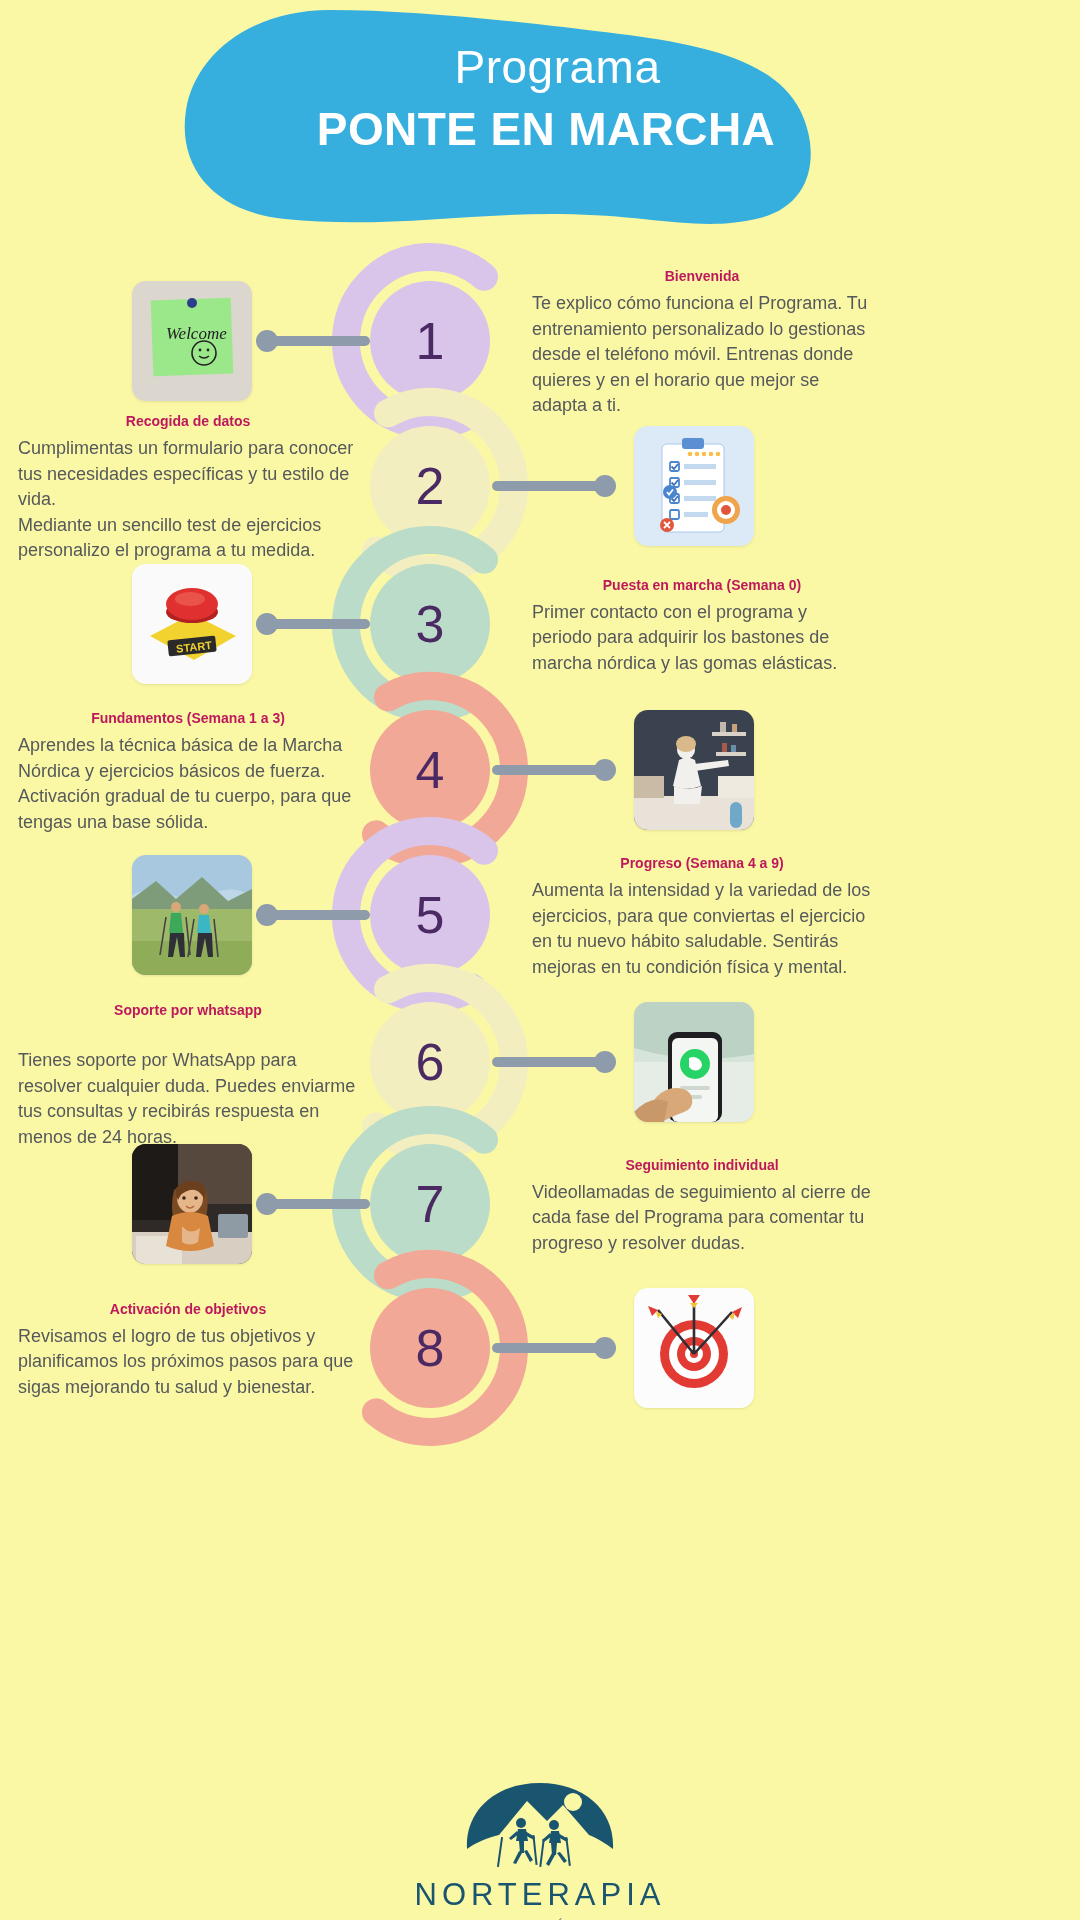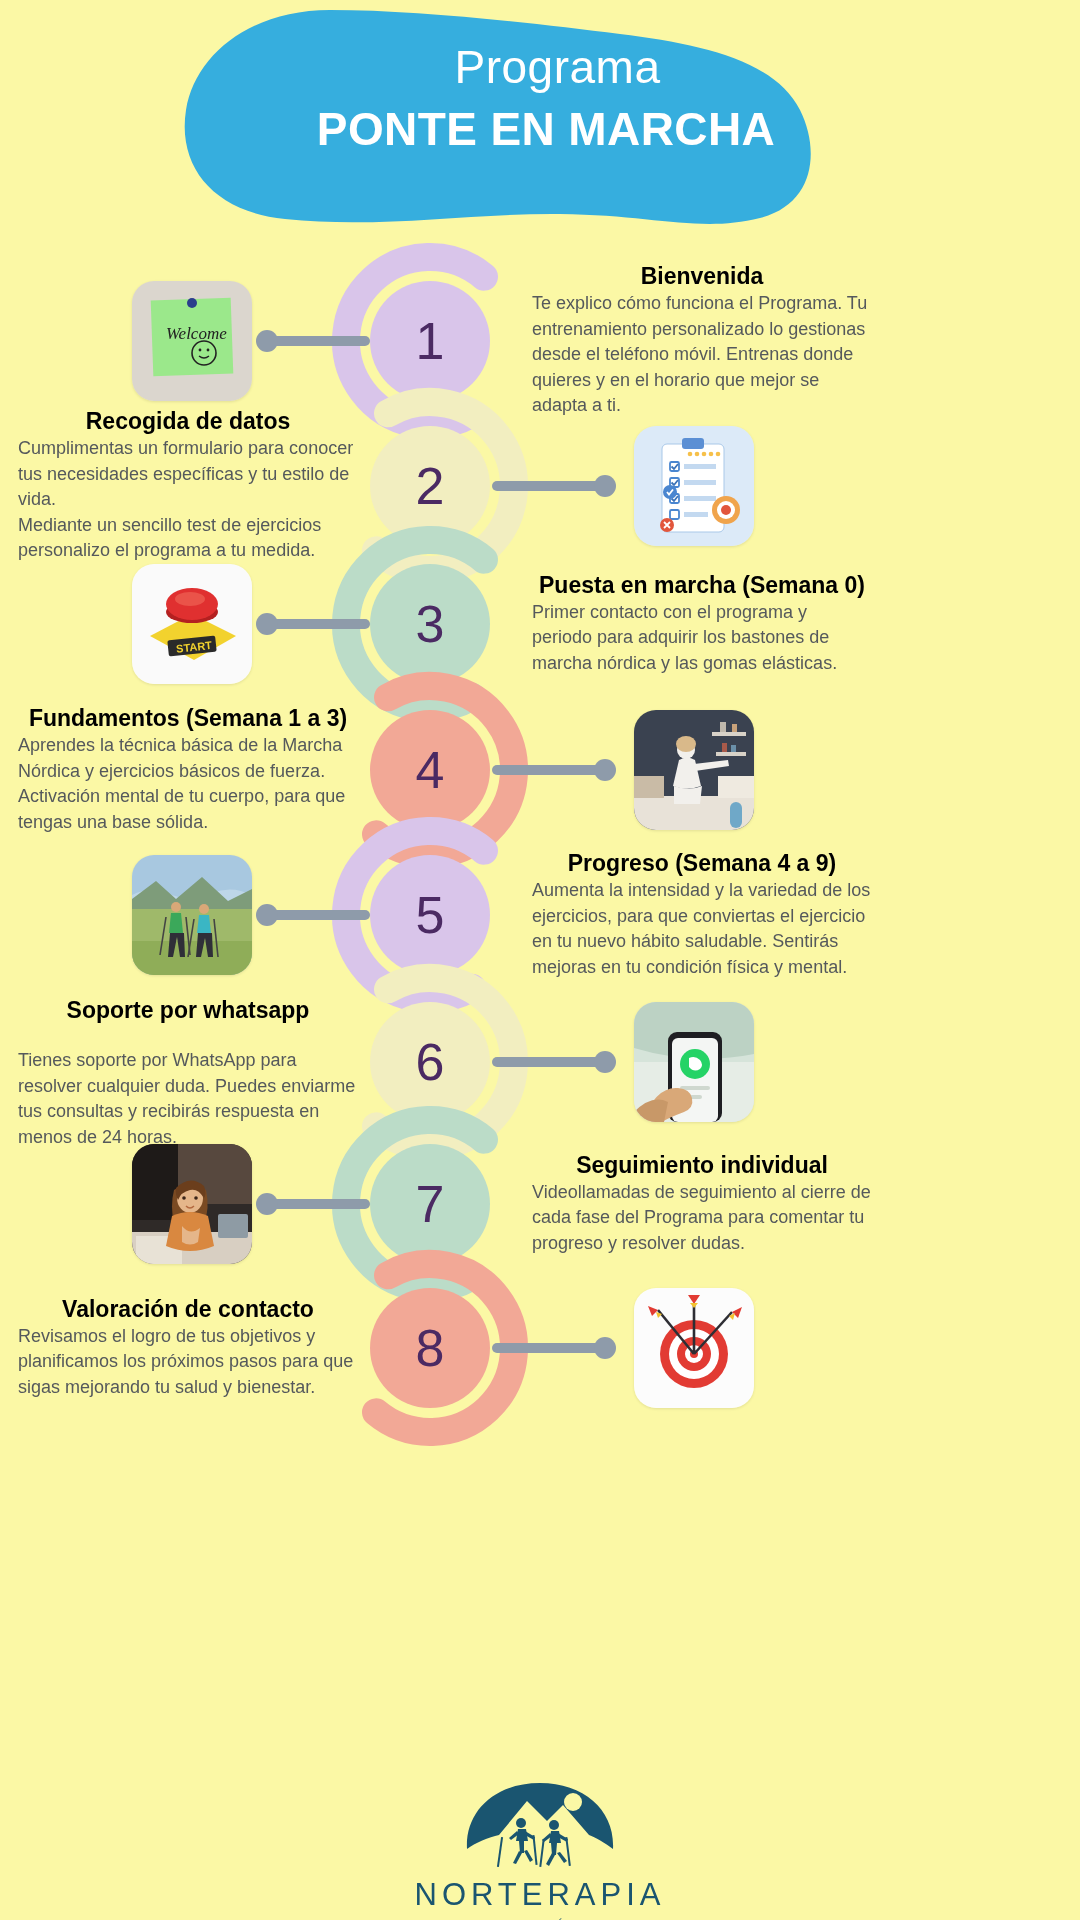--- a/index.html
+++ b/index.html
@@ -36,34 +36,34 @@
     line-height: 120px;
   }
 
   
   .conn { position: absolute; height: 10px; background: #8E9BAA; border-radius: 6px; z-index: 3; }
   .conn-dot { position: absolute; width: 22px; height: 22px; border-radius: 50%; background: #8E9BAA; z-index: 3; }
 
   
   .txt { position: absolute; z-index: 5; }
   .txt .h {
-    font-size: 23px; font-weight: 700; color: #000000; line-height: 26px;
+    font-size: 14px; font-weight: 700; color: #be185d; line-height: 26px;
     margin-bottom: 2px;
   }
   .txt .b {
     font-size: 18px; font-weight: 400; color: #55595C; line-height: 25.5px;
   }
   .txt.right { text-align: left; }
   .txt.left { text-align: left; }
   .txt.right .h { text-align: center; }
   .txt.left .h { text-align: center; }
 
   
   .photo {
-    position: absolute; border-radius: 22px; overflow: hidden; z-index: 5;
+    position: absolute; border-radius: 14px; overflow: hidden; z-index: 5;
     box-shadow: 0 1px 3px rgba(0,0,0,.10);
   }
   .photo svg { display: block; }
 
   
   .logo { position: absolute; left: 0; width: 1080px; text-align: center; z-index: 5; }
   .logo-name {
     font-size: 31px; font-weight: 400; color: #1A5570; letter-spacing: 5px;
     margin-top: 2px; font-family: "Liberation Sans", sans-serif;
   }
@@ -217,21 +217,21 @@
           <path d="M40,76 q16,5 28,0 l-2,18 l-26,0 Z"></path>
         </g>
         <ellipse cx="52" cy="34" rx="10" ry="8" fill="#D9B98A"></ellipse>
         <rect x="96" y="92" width="12" height="26" rx="6" fill="#6FA8C8"></rect>
       </svg>
       </div>
       <div class="conn" style="top: 765px; left: 492px; width: 112px;"></div>
       <div class="conn-dot" style="top: 759px; left: 594px;"></div>
       <div class="txt left" style="width: 340px; left: 18px; top: 705px;">
         <div class="h">Fundamentos (Semana 1 a 3)</div>
-        <div class="b" style="white-space: pre-line;">Aprendes la técnica básica de la Marcha Nórdica y ejercicios básicos de fuerza. Activación mental de tu cuerpo, para que tengas una base sólida.</div>
+        <div class="b" style="white-space: pre-line;">Aprendes la técnica básica de la Marcha Nórdica y ejercicios básicos de fuerza. Activación gradual de tu cuerpo, para que tengas una base sólida.</div>
       </div>
       <div class="step-num" style="left: 370px; top: 855px;">5</div>
       <div class="photo" style="top: 855px; left: 132px;">
       <svg width="120" height="120" viewBox="0 0 120 120">
         <rect width="120" height="120" fill="#A8C8E0"></rect>
         <path d="M0,40 q20,-10 40,0 q20,8 40,-2 q20,-8 40,2 L120,50 L0,50 Z" fill="#BDD6E8"></path>
         <path d="M0,44 L24,26 L44,44 L70,22 L96,46 L120,34 L120,56 L0,56 Z" fill="#7E9C7A"></path>
         <rect x="0" y="54" width="120" height="66" fill="#9FB96A"></rect>
         <rect x="0" y="86" width="120" height="34" fill="#8FAD58"></rect>
         <g>
@@ -329,21 +329,21 @@
         <g fill="#F2C230">
           <path d="M28,26 l-6,-2 l2,6 Z"></path>
             <path d="M60,20 l-4,-5 l8,0 Z"></path>
             <path d="M95,28 l6,-3 l-2,7 Z"></path>
         </g>
       </svg>
       </div>
       <div class="conn" style="top: 1343px; left: 492px; width: 112px;"></div>
       <div class="conn-dot" style="top: 1337px; left: 594px;"></div>
       <div class="txt left" style="width: 340px; left: 18px; top: 1295.5px;">
-        <div class="h">Valoración de contacto</div>
+        <div class="h">Activación de objetivos</div>
         <div class="b" style="white-space: pre-line;">Revisamos el logro de tus objetivos y planificamos los próximos pasos para que sigas mejorando tu salud y bienestar.</div>
       </div>
     </div>
 
   <div class="logo" style="top:1775px;">
     <svg width="170" height="96" viewBox="0 0 170 96">
       <path d="M12,74 C10,36 40,8 85,8 C130,8 160,36 158,74 C150,68 140,62 134,60 L108,30 L92,46 L72,26 L44,60 C34,62 20,68 12,74 Z" fill="#1A5570"></path>
       <circle cx="118" cy="27" r="9" fill="#FBF8A5"></circle>
 
       <g fill="#1A5570">

